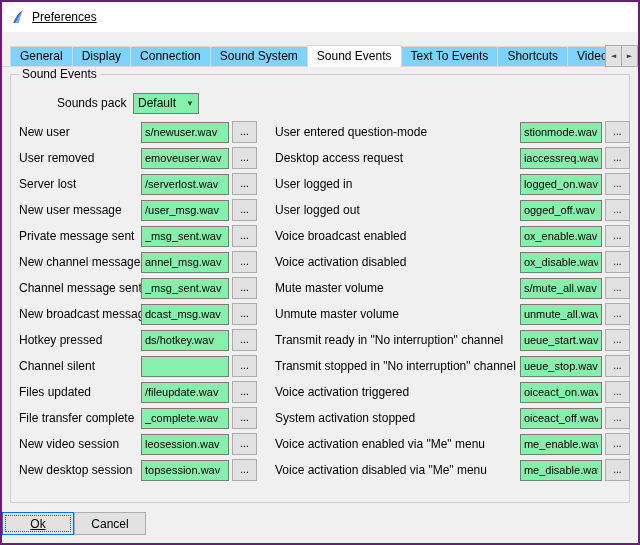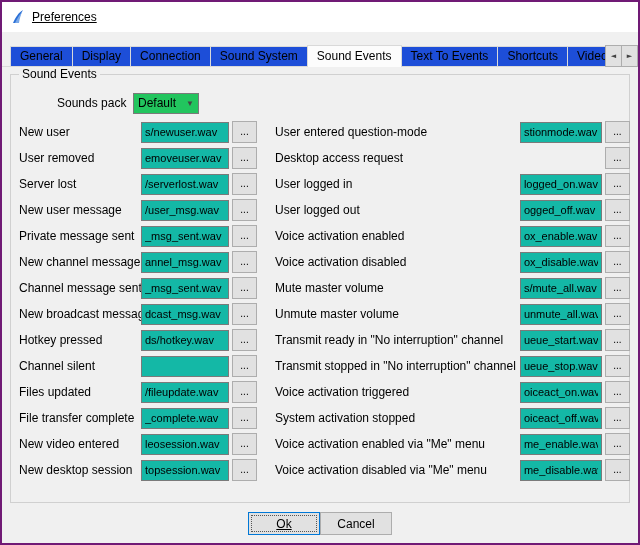--- a/index.html
+++ b/index.html
@@ -30,21 +30,21 @@
     height:23px; display:flex; align-items:flex-end;
     overflow:hidden; z-index:1;
   }
   .pane-line {
     position:absolute; top:64px; left:0; right:0;
     height:1px; background:#d9d9d9;
   }
   .tab {
     height:21px; line-height:19px;
     padding:0 9px;
-    background:#1d4ed8;
+    background:#7dd3fc;
     border:1px solid #d9d9d9;
     margin-right:-1px;
     white-space:nowrap;
     cursor:default;
   }
   .tab.active {
     height:23px; line-height:21px;
     background:#fcfcfc;
     border-bottom:1px solid #fcfcfc;
     margin-bottom:-1px;
@@ -69,54 +69,54 @@
   .groupbox-title {
     position:absolute; top:-8px; left:8px;
     background:#f0f0f0; padding:0 3px;
   }
   .group-content { padding:14px 6px 0 8px; }
 
   .soundpack-row { display:flex; align-items:center; height:24px; margin:2px 0 4px 0; }
   .soundpack-label { width:76px;margin-left:38px; }
   .combo {
     width:66px; height:21px;
-    background:#22c55e; border:1px solid #7a7a7a;
+    background:#86efac; border:1px solid #7a7a7a;
     display:flex; align-items:center; padding:0 4px;
   }
   .combo-value { flex:1; overflow:hidden; white-space:nowrap; }
   .combo-arrow { font-size:8px; color:#444; }
 
   
   .columns { display:flex; }
   .col-left  { width:248px; flex:0 0 248px; }
   .col-right { flex:1; margin-left:8px; }
   .row { display:flex; align-items:center; height:26px; }
   .row-label {
     flex:1; padding-right:4px;
     white-space:nowrap; overflow:hidden;
   }
   .col-left .row-label { flex:0 0 122px; }
   .row-input {
-    height:21px; border:1px solid #7a7a7a; background:#14b8a6;
+    height:21px; border:1px solid #7a7a7a; background:#86efac;
     padding:0 3px; font-family:"Liberation Sans", sans-serif;
     font-size:11px;
   }
   .col-left  .row-input { width:88px; flex:0 0 88px; }
   .col-right .row-input { width:82px; flex:0 0 82px; }
   .browse-btn {
     width:25px; height:22px; margin-left:3px; flex:0 0 25px;
     border:1px solid #adadad; background:#e1e1e1;
     font-size:10px; line-height:8px; padding:0;
     font-family:"Liberation Sans", sans-serif;
   }
 
   
   .footer {
     position:absolute; left:0; right:0; bottom:8px;
-    display:flex; justify-content:center; gap:0;
+    display:flex; gap:0;
   }
   .btn {
     min-width:72px; height:23px;
     border:1px solid #adadad; background:#e1e1e1;
     font-family:"Liberation Sans", sans-serif; font-size:12px;
     padding:0 10px;
   }
   .btn-default {
     border:1px solid #0078d7;
     outline:1px dotted #555; outline-offset:-4px;
@@ -220,52 +220,53 @@
               <span class="row-label">Files updated</span>
               <input type="text" class="row-input" value="/fileupdate.wav" style="">
               <button class="browse-btn">...</button>
             </div>
             <div class="row">
               <span class="row-label">File transfer complete</span>
               <input type="text" class="row-input" value="_complete.wav" style="">
               <button class="browse-btn">...</button>
             </div>
             <div class="row">
-              <span class="row-label">New video entered</span>
+              <span class="row-label">New video session</span>
               <input type="text" class="row-input" value="leosession.wav" style="">
               <button class="browse-btn">...</button>
             </div>
             <div class="row">
               <span class="row-label">New desktop session</span>
               <input type="text" class="row-input" value="topsession.wav" style="">
               <button class="browse-btn">...</button>
             </div>
           </div>
         <div class="col-right" id="col-right">
             <div class="row">
               <span class="row-label">User entered question-mode</span>
               <input type="text" class="row-input" value="stionmode.wav" style="">
               <button class="browse-btn">...</button>
             </div>
             <div class="row">
               <span class="row-label">Desktop access request</span>
+              <input type="text" class="row-input" value="iaccessreq.wav" style="">
               <button class="browse-btn">...</button>
             </div>
             <div class="row">
               <span class="row-label">User logged in</span>
               <input type="text" class="row-input" value="logged_on.wav" style="">
               <button class="browse-btn">...</button>
             </div>
             <div class="row">
               <span class="row-label">User logged out</span>
               <input type="text" class="row-input" value="ogged_off.wav" style="">
               <button class="browse-btn">...</button>
             </div>
             <div class="row">
-              <span class="row-label">Voice activation enabled</span>
+              <span class="row-label">Voice broadcast enabled</span>
               <input type="text" class="row-input" value="ox_enable.wav" style="">
               <button class="browse-btn">...</button>
             </div>
             <div class="row">
               <span class="row-label">Voice activation disabled</span>
               <input type="text" class="row-input" value="ox_disable.wav" style="">
               <button class="browse-btn">...</button>
             </div>
             <div class="row">
               <span class="row-label">Mute master volume</span>

